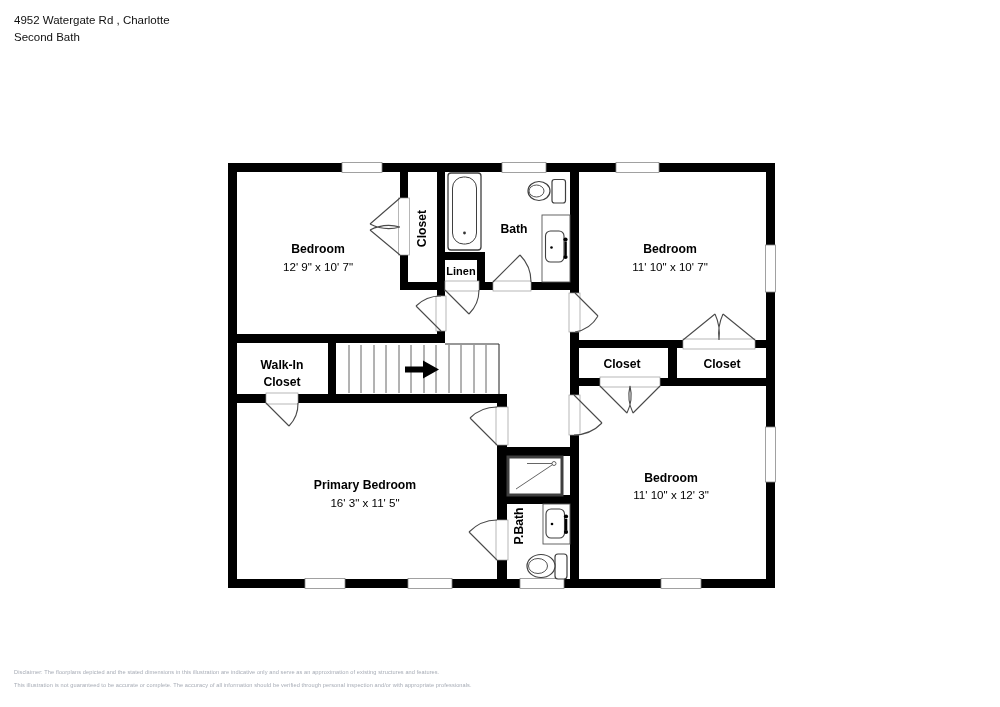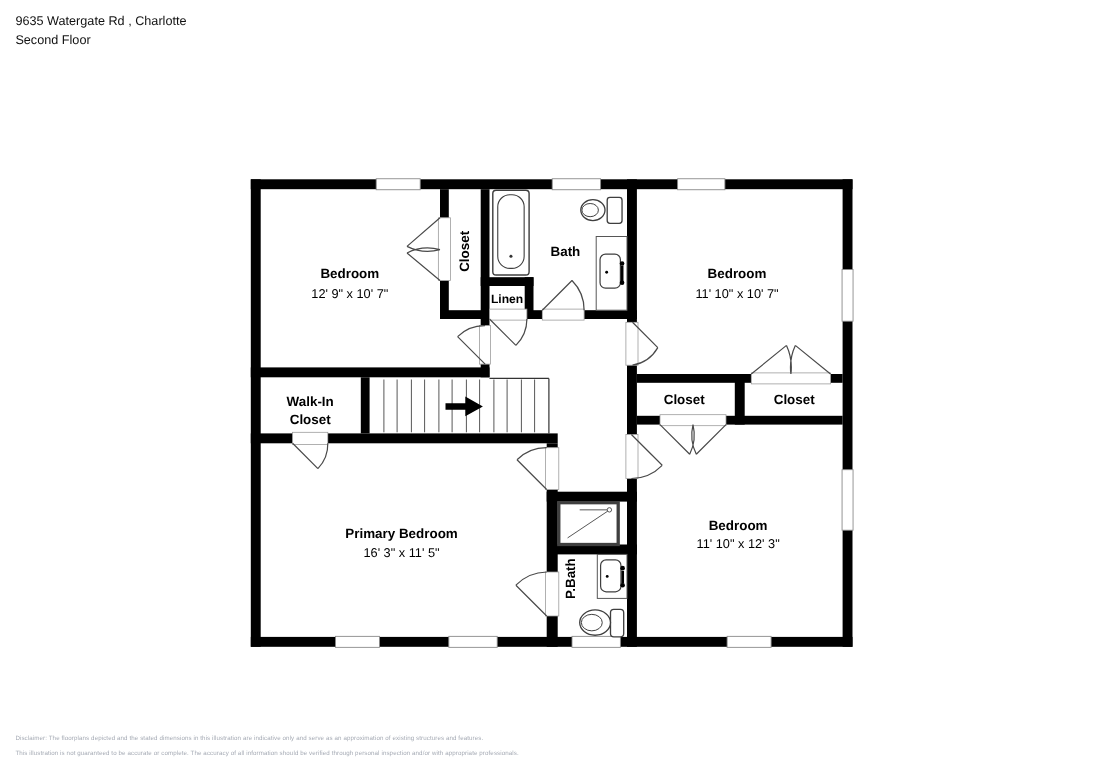--- a/index.html
+++ b/index.html
@@ -13,22 +13,22 @@
   .room-dims{font-size:11.6px;}
   .small-label{font-size:12.2px;font-weight:bold;}
   .tiny-label{font-size:11px;font-weight:bold;}
 </style>
 </head>
 <body>
 
 <div class="screen">
 
   <div class="header">
-    <div>9635 Watergate Rd , Charlotte</div>
-    <div>Second Floor</div>
+    <div>4952 Watergate Rd , Charlotte</div>
+    <div>Second Bath</div>
   </div>
 
   <svg class="plan-svg" width="1000" height="707" viewBox="0 0 1000 707">
 
     <g fill="#000">
       <rect x="228" y="163" width="547" height="9"></rect>
       <rect x="228" y="579" width="547" height="9"></rect>
       <rect x="228" y="163" width="9" height="425"></rect>
       <rect x="766" y="163" width="9" height="425"></rect>
       <rect x="400" y="172" width="8" height="26"></rect>

